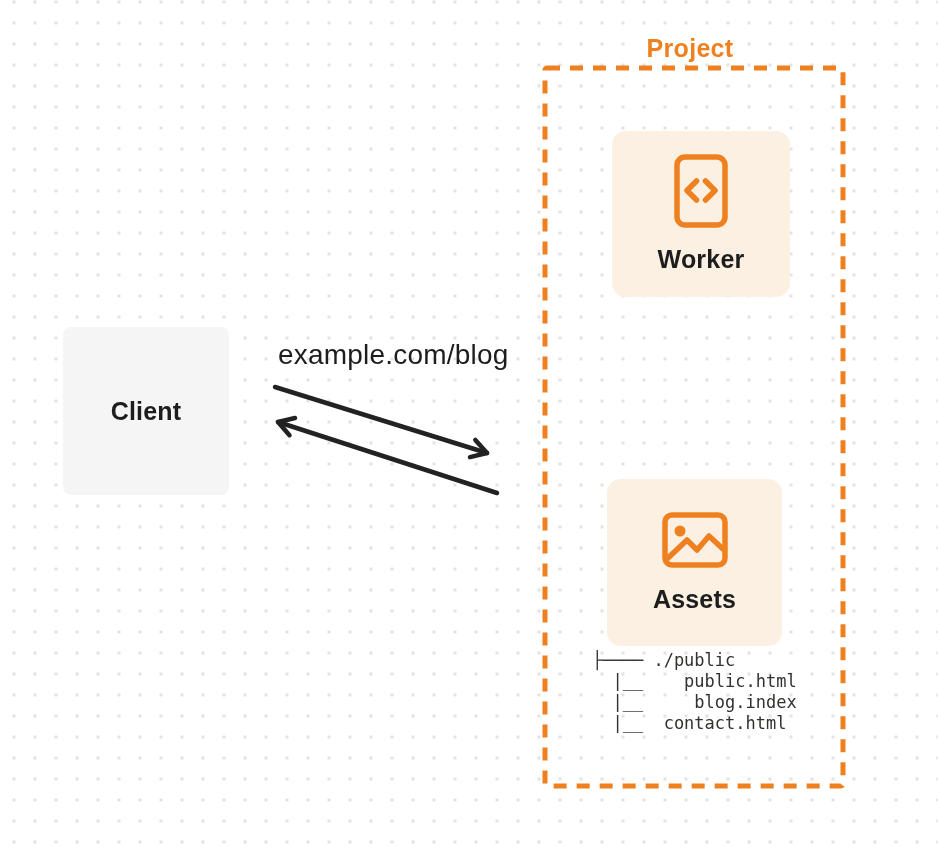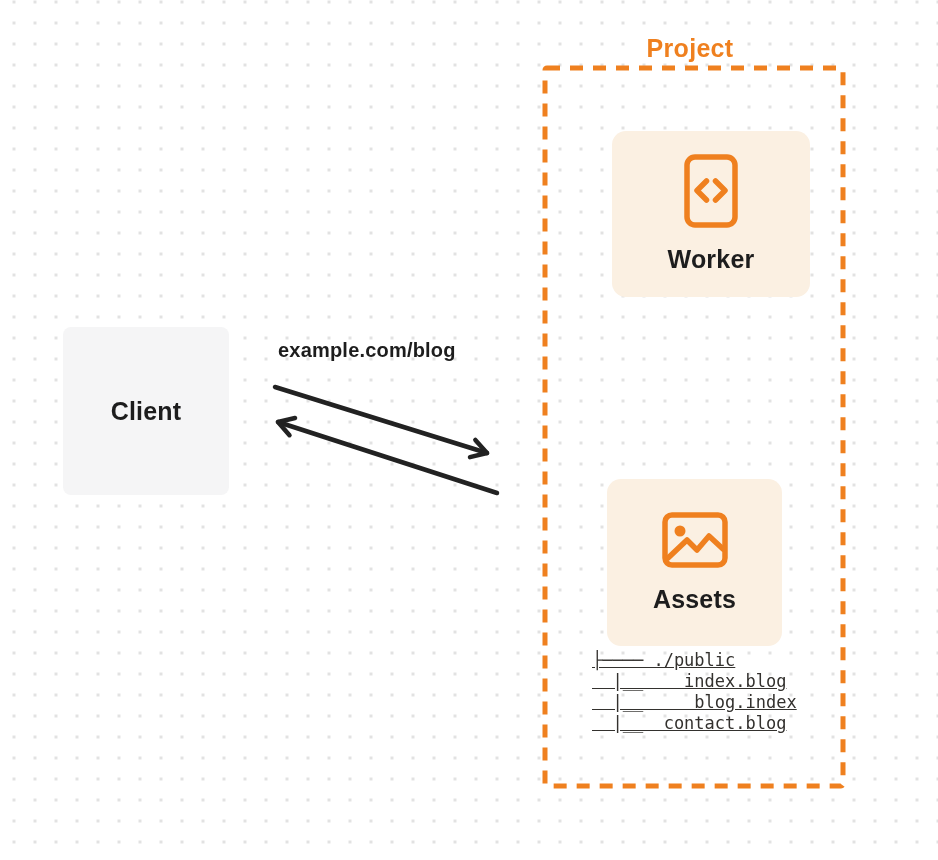--- a/index.html
+++ b/index.html
@@ -33,39 +33,39 @@
   .client-box{
     position:absolute;left:63px;top:327px;width:166px;height:168px;
     background:var(--client-bg);border-radius:8px;
     display:flex;align-items:center;justify-content:center;
   }
   .node-label{
     font-size:25px;font-weight:bold;color:var(--text-dark);letter-spacing:.2px;
   }
   .url-label{
     position:absolute;left:278px;top:339px;
-    font-size:20px;font-weight:bold;color:var(--text-dark);letter-spacing:.2px;
+    font-size:28px;font-weight:normal;color:var(--text-dark);letter-spacing:.2px;
   }
   .project-label{
     position:absolute;left:690px;top:34px;transform:translateX(-50%);
     background:var(--background);padding:0 5px;
     font-size:25px;font-weight:bold;color:var(--orange);letter-spacing:.3px;
   }
   .card{
     position:absolute;background:var(--card-bg);border-radius:14px;
     display:flex;flex-direction:column;align-items:center;justify-content:center;gap:17px;
   }
-  .card.worker{left:612px;top:131px;width:198px;height:166px;}
+  .card.worker{left:612px;top:131px;width:178px;height:166px;}
   .card.assets{left:607px;top:479px;width:175px;height:167px;}
   .icon-stroke{stroke:var(--orange);fill:none;stroke-width:5.5;}
   .icon-fill{fill:var(--orange);}
   .file-tree{
     position:absolute;left:592px;top:650px;
     font-family:"DejaVu Sans Mono", monospace;
-    font-size:17px;line-height:21px;color:var(--tree-text);text-decoration:underline;
+    font-size:17px;line-height:21px;color:var(--tree-text);
   }
   .file-tree div{white-space:pre;}
 </style>
 </head>
 <body>
 
 <div class="canvas">
 
   <svg class="overlay" viewBox="0 0 938 860" xmlns="http://www.w3.org/2000/svg">
     <defs>
@@ -99,18 +99,18 @@
     <svg width="66" height="56" viewBox="0 0 66 56" xmlns="http://www.w3.org/2000/svg">
       <rect class="icon-stroke" x="3" y="3" width="60" height="50" rx="7"></rect>
       <circle class="icon-fill" cx="18" cy="19" r="5.5"></circle>
       <path class="icon-stroke" d="M6 46 L25 28 L35 38 L47 24 L61 37" stroke-linecap="round" stroke-linejoin="round"></path>
     </svg>
     <span class="node-label">Assets</span>
   </div>
 
   <div class="file-tree">
     <div>├──── ./public</div>
-    <div>  |__    index.blog</div>
+    <div>  |__    public.html</div>
     <div>  |__     blog.index</div>
-    <div>  |__  contact.blog</div>
+    <div>  |__  contact.html</div>
   </div>
 
 </div>
 
 </body></html>

